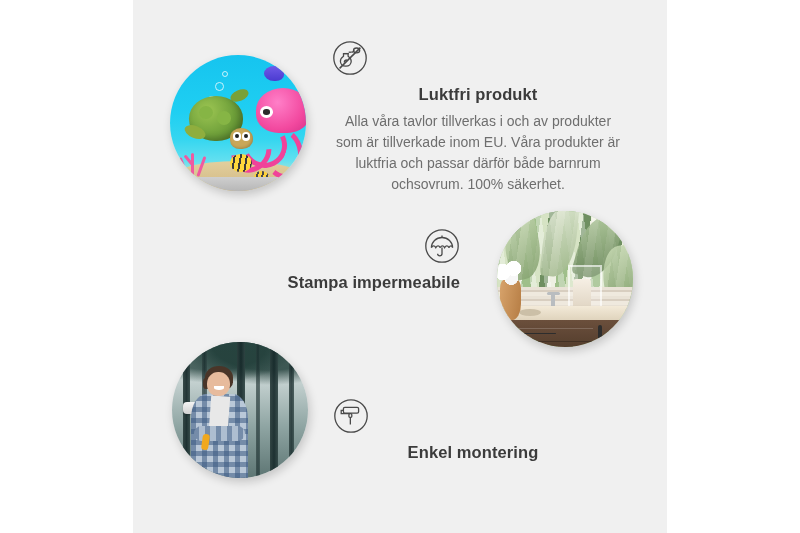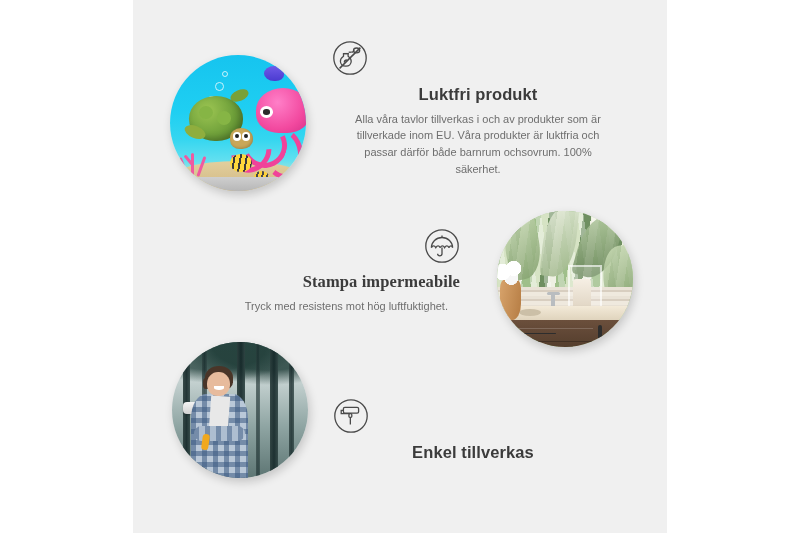--- a/index.html
+++ b/index.html
@@ -280,24 +280,24 @@
   .f-title {
     font-size: 16.5px;
     font-weight: bold;
     color: #3b3b3b;
     letter-spacing: .1px;
     margin: 0;
     padding: 0;
     line-height: 1.25;
   }
   .f-body {
-    font-size: 11px;
+    font-size: 14px;
     color: #6e6e6e;
     line-height: 1.52;
-    margin: 12px;
+    margin: 4px;
     padding: 0;
   }
   .align-right { text-align: right; }
   .align-left  { text-align: center; }
 </style>
 </head>
 <body>
 
 <div id="stage">
 
@@ -357,22 +357,21 @@
       <svg width="36" height="36" viewBox="0 0 36 36" fill="none" stroke="#4a4a4a" stroke-width="1.3">
         <circle cx="18" cy="18" r="16.2"></circle>
         <path d="M7.4 19.6c0-5.6 4.7-10.1 10.6-10.1s10.6 4.5 10.6 10.1"></path>
         <path d="M7.4 19.6c1.4-2.4 3.1-2.4 4.4 0 1.4-2.4 3.1-2.4 4.4 0"></path>
         <path d="M16.2 19.6c1.4-2.4 3.1-2.4 4.4 0 1.4-2.4 3.1-2.4 4.4 0"></path>
         <path d="M24.9 19.6c1.4-2.4 3.1-2.4 3.7 0"></path>
         <path d="M18 9.5V7.6"></path>
         <path d="M18 19.6v6.1c0 1.2-1 2.1-2.2 2.1-1.2 0-2.2-.9-2.2-2.1"></path>
       </svg>
     </span>
-    <h2 class="f-title" style="margin-top:8px;font-family:Liberation Serif, serif;">Stampa impermeabile</h2>
-    <p class="f-body" style="margin-top:5px;">Tryck med resistens mot hög luftfuktighet.</p>
+    <h2 class="f-title" style="margin-top:8px;">Stampa impermeabile</h2>
   </div>
 
   <div class="photo" style="left:497px; top:211px; width:136px; height:136px;">
     <div class="scene bath-bg">
       <div class="leaf l1"></div>
       <div class="leaf l2"></div>
       <div class="leaf l3"></div>
       <div class="leaf l4"></div>
       <div class="bath-tile"></div>
       <div class="glassbox"></div>
@@ -414,16 +413,16 @@
   <div class="feature align-left" style="left:333px; top:398px; width:280px;">
     <span class="icon-wrap">
       <svg width="36" height="36" viewBox="0 0 36 36" fill="none" stroke="#4a4a4a" stroke-width="1.3">
         <circle cx="18" cy="18" r="16.2"></circle>
         <rect x="10.4" y="9.4" width="15.2" height="5.8" rx="1.4"></rect>
         <path d="M10.4 12.3H8.2v3.4h8.6"></path>
         <rect x="15.9" y="15.7" width="2.9" height="3.6" rx="1"></rect>
         <path d="M17.35 19.3v7.3"></path>
       </svg>
     </span>
-    <h2 class="f-title" style="margin-top:8px;">Enkel tillverkas</h2>
+    <h2 class="f-title" style="margin-top:8px;">Enkel montering</h2>
   </div>
 
 </div>
 
 </body></html>

